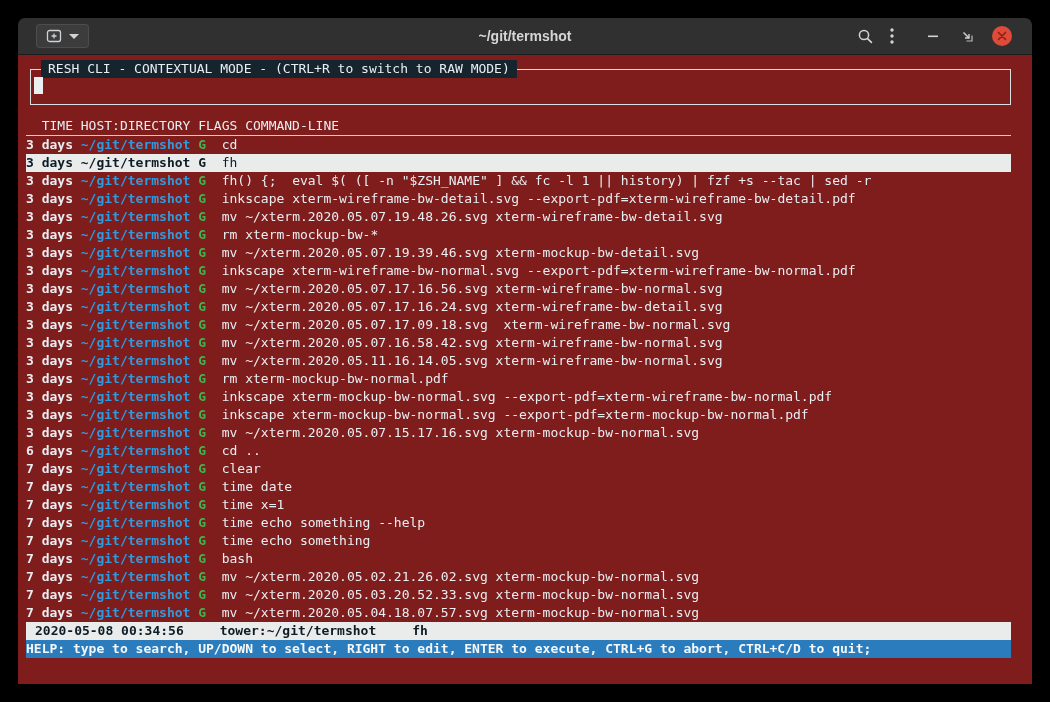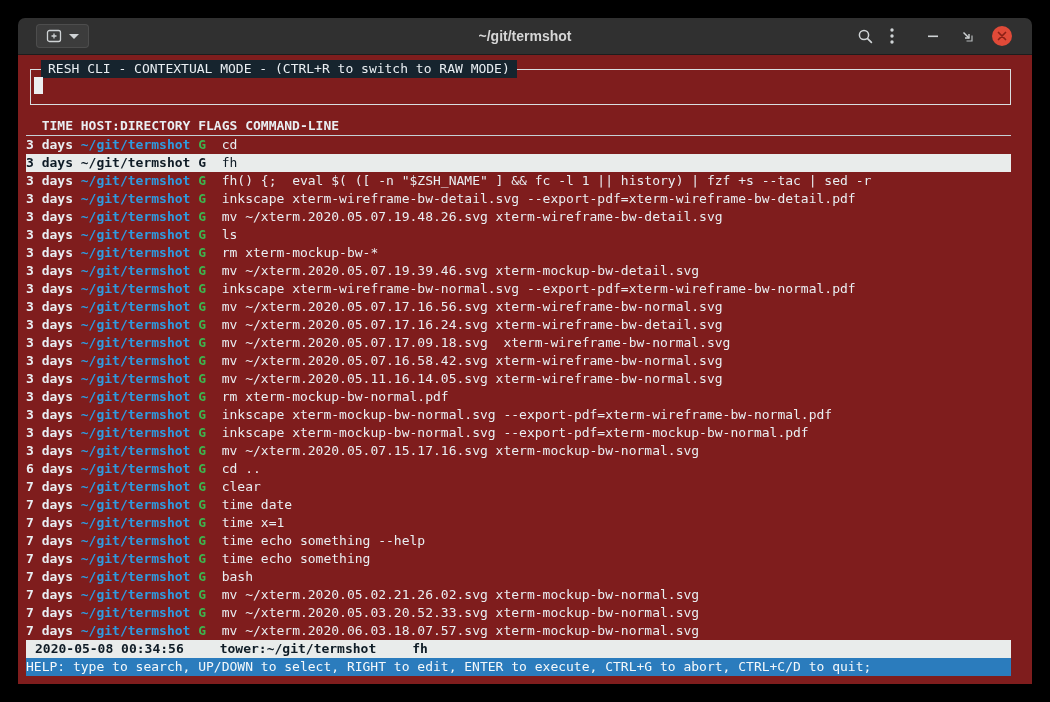--- a/index.html
+++ b/index.html
@@ -20,32 +20,32 @@
   .close-btn{width:20px;height:20px;border-radius:50%;background:#e04a38;display:flex;align-items:center;justify-content:center;border:none;padding:0;cursor:pointer}
 
   
   .terminal{flex:1;background:#7f1d1d;padding:4px 8px 0;font-family:"DejaVu Sans Mono",monospace;font-size:13px;line-height:18px;color:#e9eef2;overflow:hidden}
   .tui{width:985px;position:relative}
 
   .frame{margin:10px 0 12px 4px;height:34px;border:1px solid #d9dee1;position:relative}
   .frame-title{position:absolute;top:-10px;left:10px;background:#16242e;padding:0 7px;white-space:pre;color:#e9eef2}
   .cursor{position:absolute;left:3px;top:7px;width:9px;height:17px;background:#eceff1}
 
-  .thead{white-space:pre;font-weight:700;border-bottom:1px solid #c6d0d6;height:18px;overflow:hidden}
+  .thead{white-space:pre;font-weight:400;border-bottom:1px solid #c6d0d6;height:18px;overflow:hidden}
   .trow{white-space:pre;height:18px;overflow:hidden}
   .c-time{font-weight:700;color:#e9eef2}
   .c-dir{font-weight:700;color:#2e9be0}
   .c-flag{font-weight:700;color:#3db54e}
   .c-cmd{color:#e9eef2}
   .trow.selected{background:#e9eceb}
   .trow.selected span{color:#0f1c26}
 
   .statusbar{background:#e9eceb;color:#0f1c26;font-weight:700;white-space:pre;height:18px;padding-left:9px;overflow:hidden}
   .sb-gap{display:inline-block;width:36px}
-  .helpbar{background:#2b7cbd;color:#f4f8fa;font-weight:400;white-space:pre;height:18px;overflow:hidden}
+  .helpbar{background:#2b7cbd;color:#f4f8fa;font-weight:700;white-space:pre;height:18px;overflow:hidden}
 </style>
 </head>
 <body>
 
 <div class="stage">
   <div class="window">
 
     <div class="titlebar">
       <button class="newtab">
         <svg width="16" height="14" viewBox="0 0 16 14">
@@ -103,21 +103,20 @@
         </div>
 
         <div class="thead">  TIME HOST:DIRECTORY FLAGS COMMAND-LINE</div>
 
         <div>
             <div class="trow"><span class="c-time">3 days </span><span class="c-dir">~/git/termshot </span><span class="c-flag">G  </span><span class="c-cmd">cd</span></div>
             <div class="trow selected"><span class="c-time">3 days </span><span class="c-dir">~/git/termshot </span><span class="c-flag">G  </span><span class="c-cmd">fh</span></div>
             <div class="trow"><span class="c-time">3 days </span><span class="c-dir">~/git/termshot </span><span class="c-flag">G  </span><span class="c-cmd">fh() {;  eval $( ([ -n "$ZSH_NAME" ] &amp;&amp; fc -l 1 || history) | fzf +s --tac | sed -r</span></div>
             <div class="trow"><span class="c-time">3 days </span><span class="c-dir">~/git/termshot </span><span class="c-flag">G  </span><span class="c-cmd">inkscape xterm-wireframe-bw-detail.svg --export-pdf=xterm-wireframe-bw-detail.pdf</span></div>
             <div class="trow"><span class="c-time">3 days </span><span class="c-dir">~/git/termshot </span><span class="c-flag">G  </span><span class="c-cmd">mv ~/xterm.2020.05.07.19.48.26.svg xterm-wireframe-bw-detail.svg</span></div>
-            <div class="trow"><span class="c-time">3 days </span><span class="c-dir">~/git/termshot </span><span class="c-flag">G  </span><span class="c-cmd">ls</span></div>
             <div class="trow"><span class="c-time">3 days </span><span class="c-dir">~/git/termshot </span><span class="c-flag">G  </span><span class="c-cmd">rm xterm-mockup-bw-*</span></div>
             <div class="trow"><span class="c-time">3 days </span><span class="c-dir">~/git/termshot </span><span class="c-flag">G  </span><span class="c-cmd">mv ~/xterm.2020.05.07.19.39.46.svg xterm-mockup-bw-detail.svg</span></div>
             <div class="trow"><span class="c-time">3 days </span><span class="c-dir">~/git/termshot </span><span class="c-flag">G  </span><span class="c-cmd">inkscape xterm-wireframe-bw-normal.svg --export-pdf=xterm-wireframe-bw-normal.pdf</span></div>
             <div class="trow"><span class="c-time">3 days </span><span class="c-dir">~/git/termshot </span><span class="c-flag">G  </span><span class="c-cmd">mv ~/xterm.2020.05.07.17.16.56.svg xterm-wireframe-bw-normal.svg</span></div>
             <div class="trow"><span class="c-time">3 days </span><span class="c-dir">~/git/termshot </span><span class="c-flag">G  </span><span class="c-cmd">mv ~/xterm.2020.05.07.17.16.24.svg xterm-wireframe-bw-detail.svg</span></div>
             <div class="trow"><span class="c-time">3 days </span><span class="c-dir">~/git/termshot </span><span class="c-flag">G  </span><span class="c-cmd">mv ~/xterm.2020.05.07.17.09.18.svg  xterm-wireframe-bw-normal.svg</span></div>
             <div class="trow"><span class="c-time">3 days </span><span class="c-dir">~/git/termshot </span><span class="c-flag">G  </span><span class="c-cmd">mv ~/xterm.2020.05.07.16.58.42.svg xterm-wireframe-bw-normal.svg</span></div>
             <div class="trow"><span class="c-time">3 days </span><span class="c-dir">~/git/termshot </span><span class="c-flag">G  </span><span class="c-cmd">mv ~/xterm.2020.05.11.16.14.05.svg xterm-wireframe-bw-normal.svg</span></div>
             <div class="trow"><span class="c-time">3 days </span><span class="c-dir">~/git/termshot </span><span class="c-flag">G  </span><span class="c-cmd">rm xterm-mockup-bw-normal.pdf</span></div>
             <div class="trow"><span class="c-time">3 days </span><span class="c-dir">~/git/termshot </span><span class="c-flag">G  </span><span class="c-cmd">inkscape xterm-mockup-bw-normal.svg --export-pdf=xterm-wireframe-bw-normal.pdf</span></div>
@@ -125,21 +124,21 @@
             <div class="trow"><span class="c-time">3 days </span><span class="c-dir">~/git/termshot </span><span class="c-flag">G  </span><span class="c-cmd">mv ~/xterm.2020.05.07.15.17.16.svg xterm-mockup-bw-normal.svg</span></div>
             <div class="trow"><span class="c-time">6 days </span><span class="c-dir">~/git/termshot </span><span class="c-flag">G  </span><span class="c-cmd">cd ..</span></div>
             <div class="trow"><span class="c-time">7 days </span><span class="c-dir">~/git/termshot </span><span class="c-flag">G  </span><span class="c-cmd">clear</span></div>
             <div class="trow"><span class="c-time">7 days </span><span class="c-dir">~/git/termshot </span><span class="c-flag">G  </span><span class="c-cmd">time date</span></div>
             <div class="trow"><span class="c-time">7 days </span><span class="c-dir">~/git/termshot </span><span class="c-flag">G  </span><span class="c-cmd">time x=1</span></div>
             <div class="trow"><span class="c-time">7 days </span><span class="c-dir">~/git/termshot </span><span class="c-flag">G  </span><span class="c-cmd">time echo something --help</span></div>
             <div class="trow"><span class="c-time">7 days </span><span class="c-dir">~/git/termshot </span><span class="c-flag">G  </span><span class="c-cmd">time echo something</span></div>
             <div class="trow"><span class="c-time">7 days </span><span class="c-dir">~/git/termshot </span><span class="c-flag">G  </span><span class="c-cmd">bash</span></div>
             <div class="trow"><span class="c-time">7 days </span><span class="c-dir">~/git/termshot </span><span class="c-flag">G  </span><span class="c-cmd">mv ~/xterm.2020.05.02.21.26.02.svg xterm-mockup-bw-normal.svg</span></div>
             <div class="trow"><span class="c-time">7 days </span><span class="c-dir">~/git/termshot </span><span class="c-flag">G  </span><span class="c-cmd">mv ~/xterm.2020.05.03.20.52.33.svg xterm-mockup-bw-normal.svg</span></div>
-            <div class="trow"><span class="c-time">7 days </span><span class="c-dir">~/git/termshot </span><span class="c-flag">G  </span><span class="c-cmd">mv ~/xterm.2020.06.03.18.07.57.svg xterm-mockup-bw-normal.svg</span></div>
+            <div class="trow"><span class="c-time">7 days </span><span class="c-dir">~/git/termshot </span><span class="c-flag">G  </span><span class="c-cmd">mv ~/xterm.2020.05.04.18.07.57.svg xterm-mockup-bw-normal.svg</span></div>
           </div>
 
         <div class="statusbar"><span>2020-05-08 00:34:56</span><span class="sb-gap"></span><span>tower:~/git/termshot</span><span class="sb-gap"></span><span>fh</span></div>
 
         <div class="helpbar">HELP: type to search, UP/DOWN to select, RIGHT to edit, ENTER to execute, CTRL+G to abort, CTRL+C/D to quit;</div>
 
       </div>
     </div>
 
   </div>

